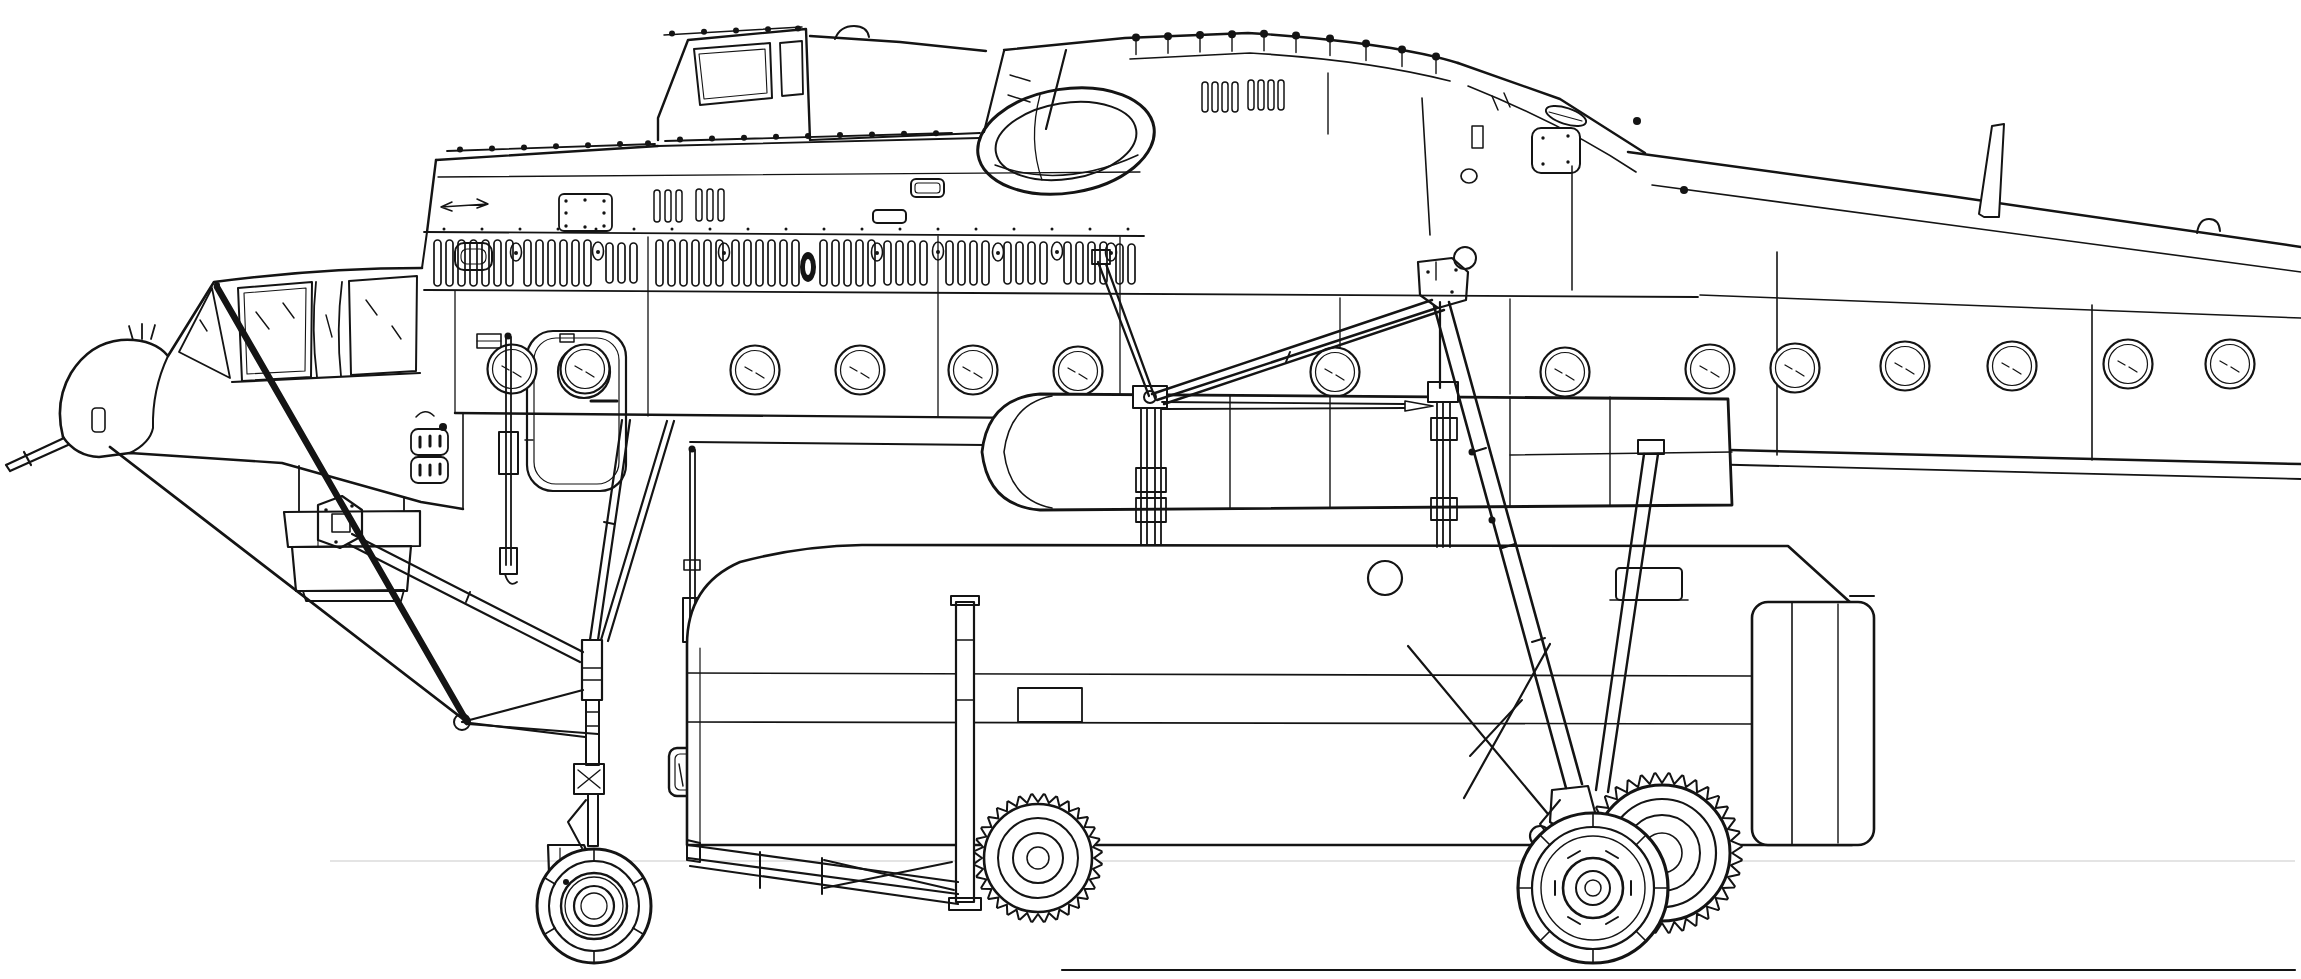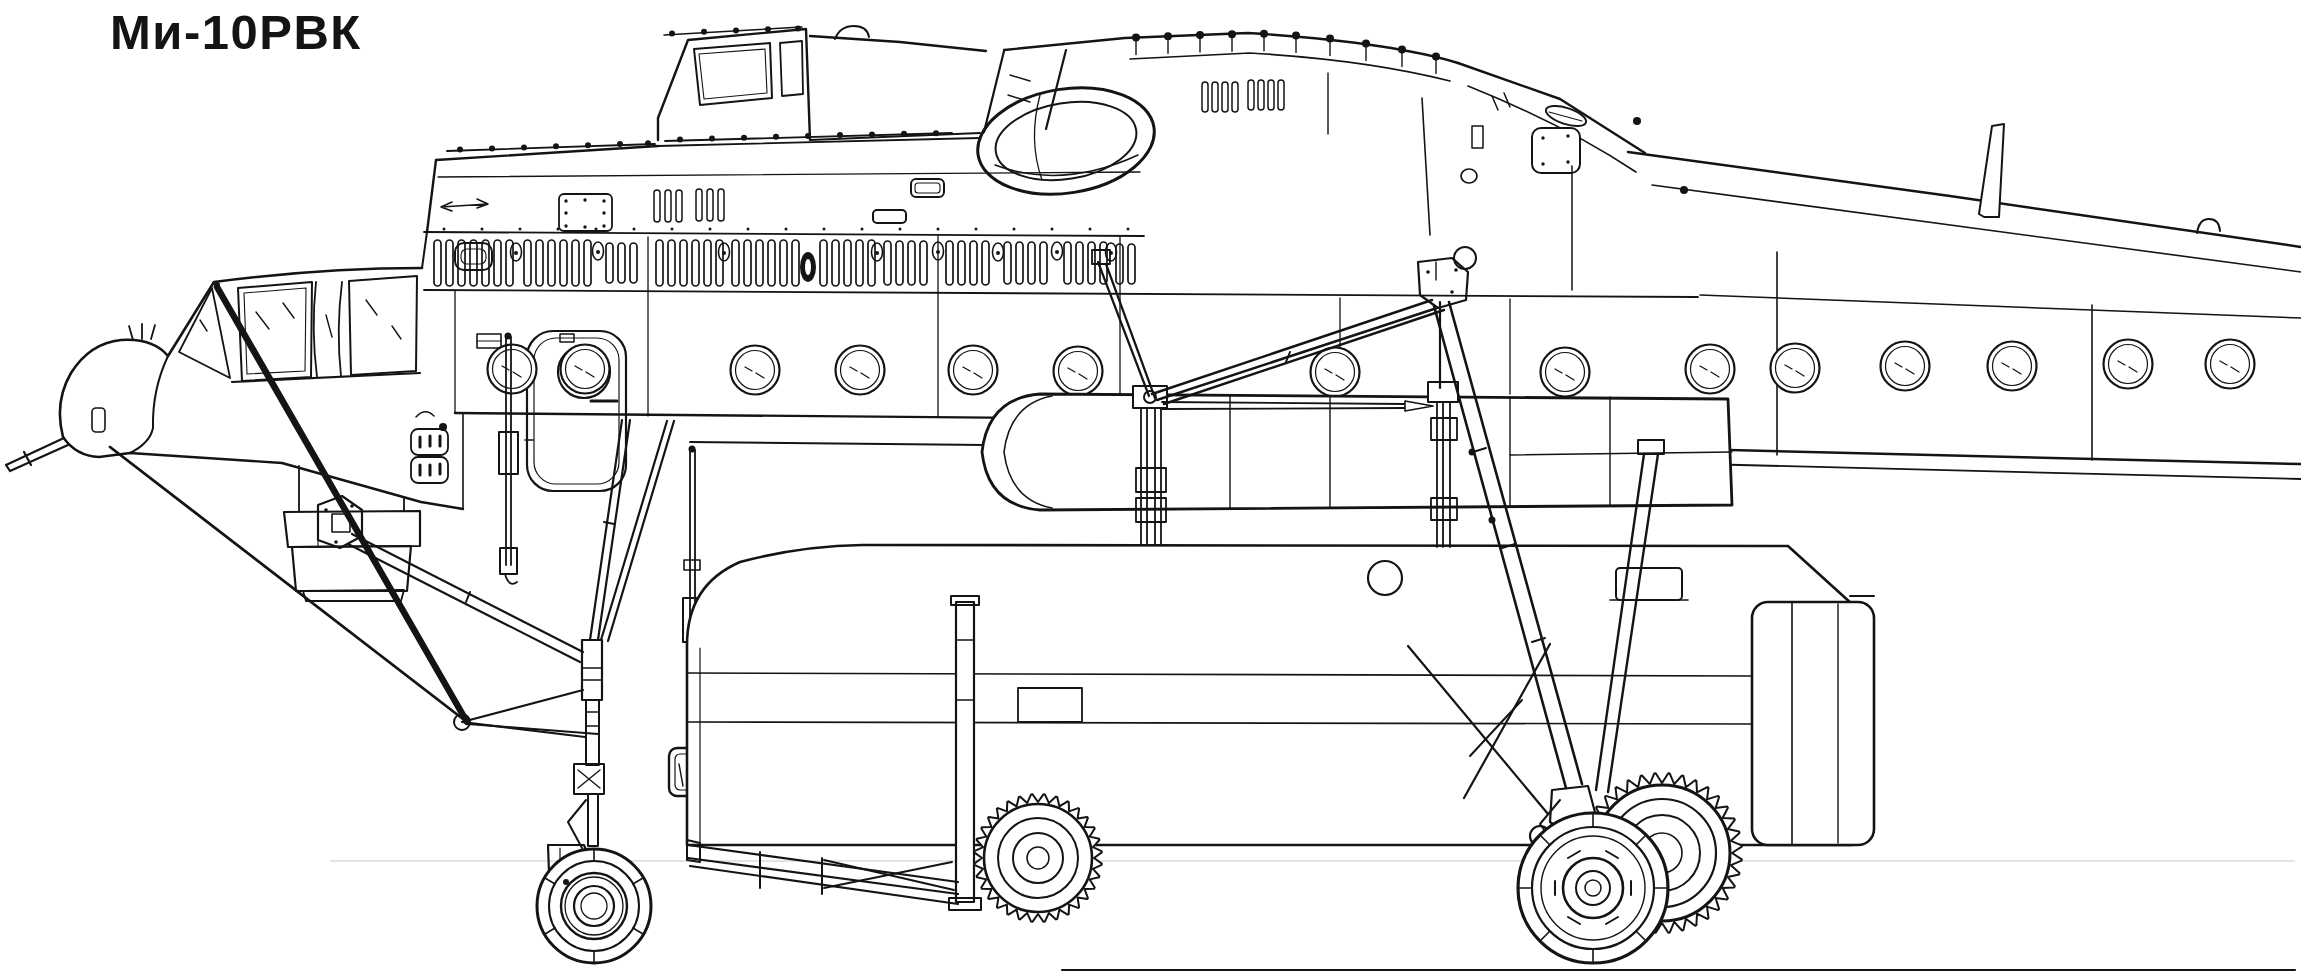--- a/index.html
+++ b/index.html
@@ -12,21 +12,20 @@
   svg{position:absolute;left:0;top:0;}
   .s{stroke:var(--ink);fill:none;stroke-linecap:round;stroke-linejoin:round;}
   .sf{stroke:var(--ink);fill:#ffffff;stroke-linecap:round;stroke-linejoin:round;}
   .bf{fill:var(--ink);stroke:none;}
   .faint{stroke:var(--faint);fill:none;}
 </style>
 </head>
 <body>
 
 <div class="stage">
-  <div class="title">Ми-10РВК</div>
 
   <svg id="art" width="2301" height="979" viewBox="0 0 2301 979">
 
     <g id="ground">
       <path class="faint" stroke-width="1.2" d="M330,861 L2295,861"></path>
       <path class="s" stroke-width="2.2" d="M1062,970 L2295,970"></path>
     </g>
 
     <g id="tailboom">
       <path class="s" stroke-width="2.5" d="M1628,152 L1950,196 L2301,247"></path>

